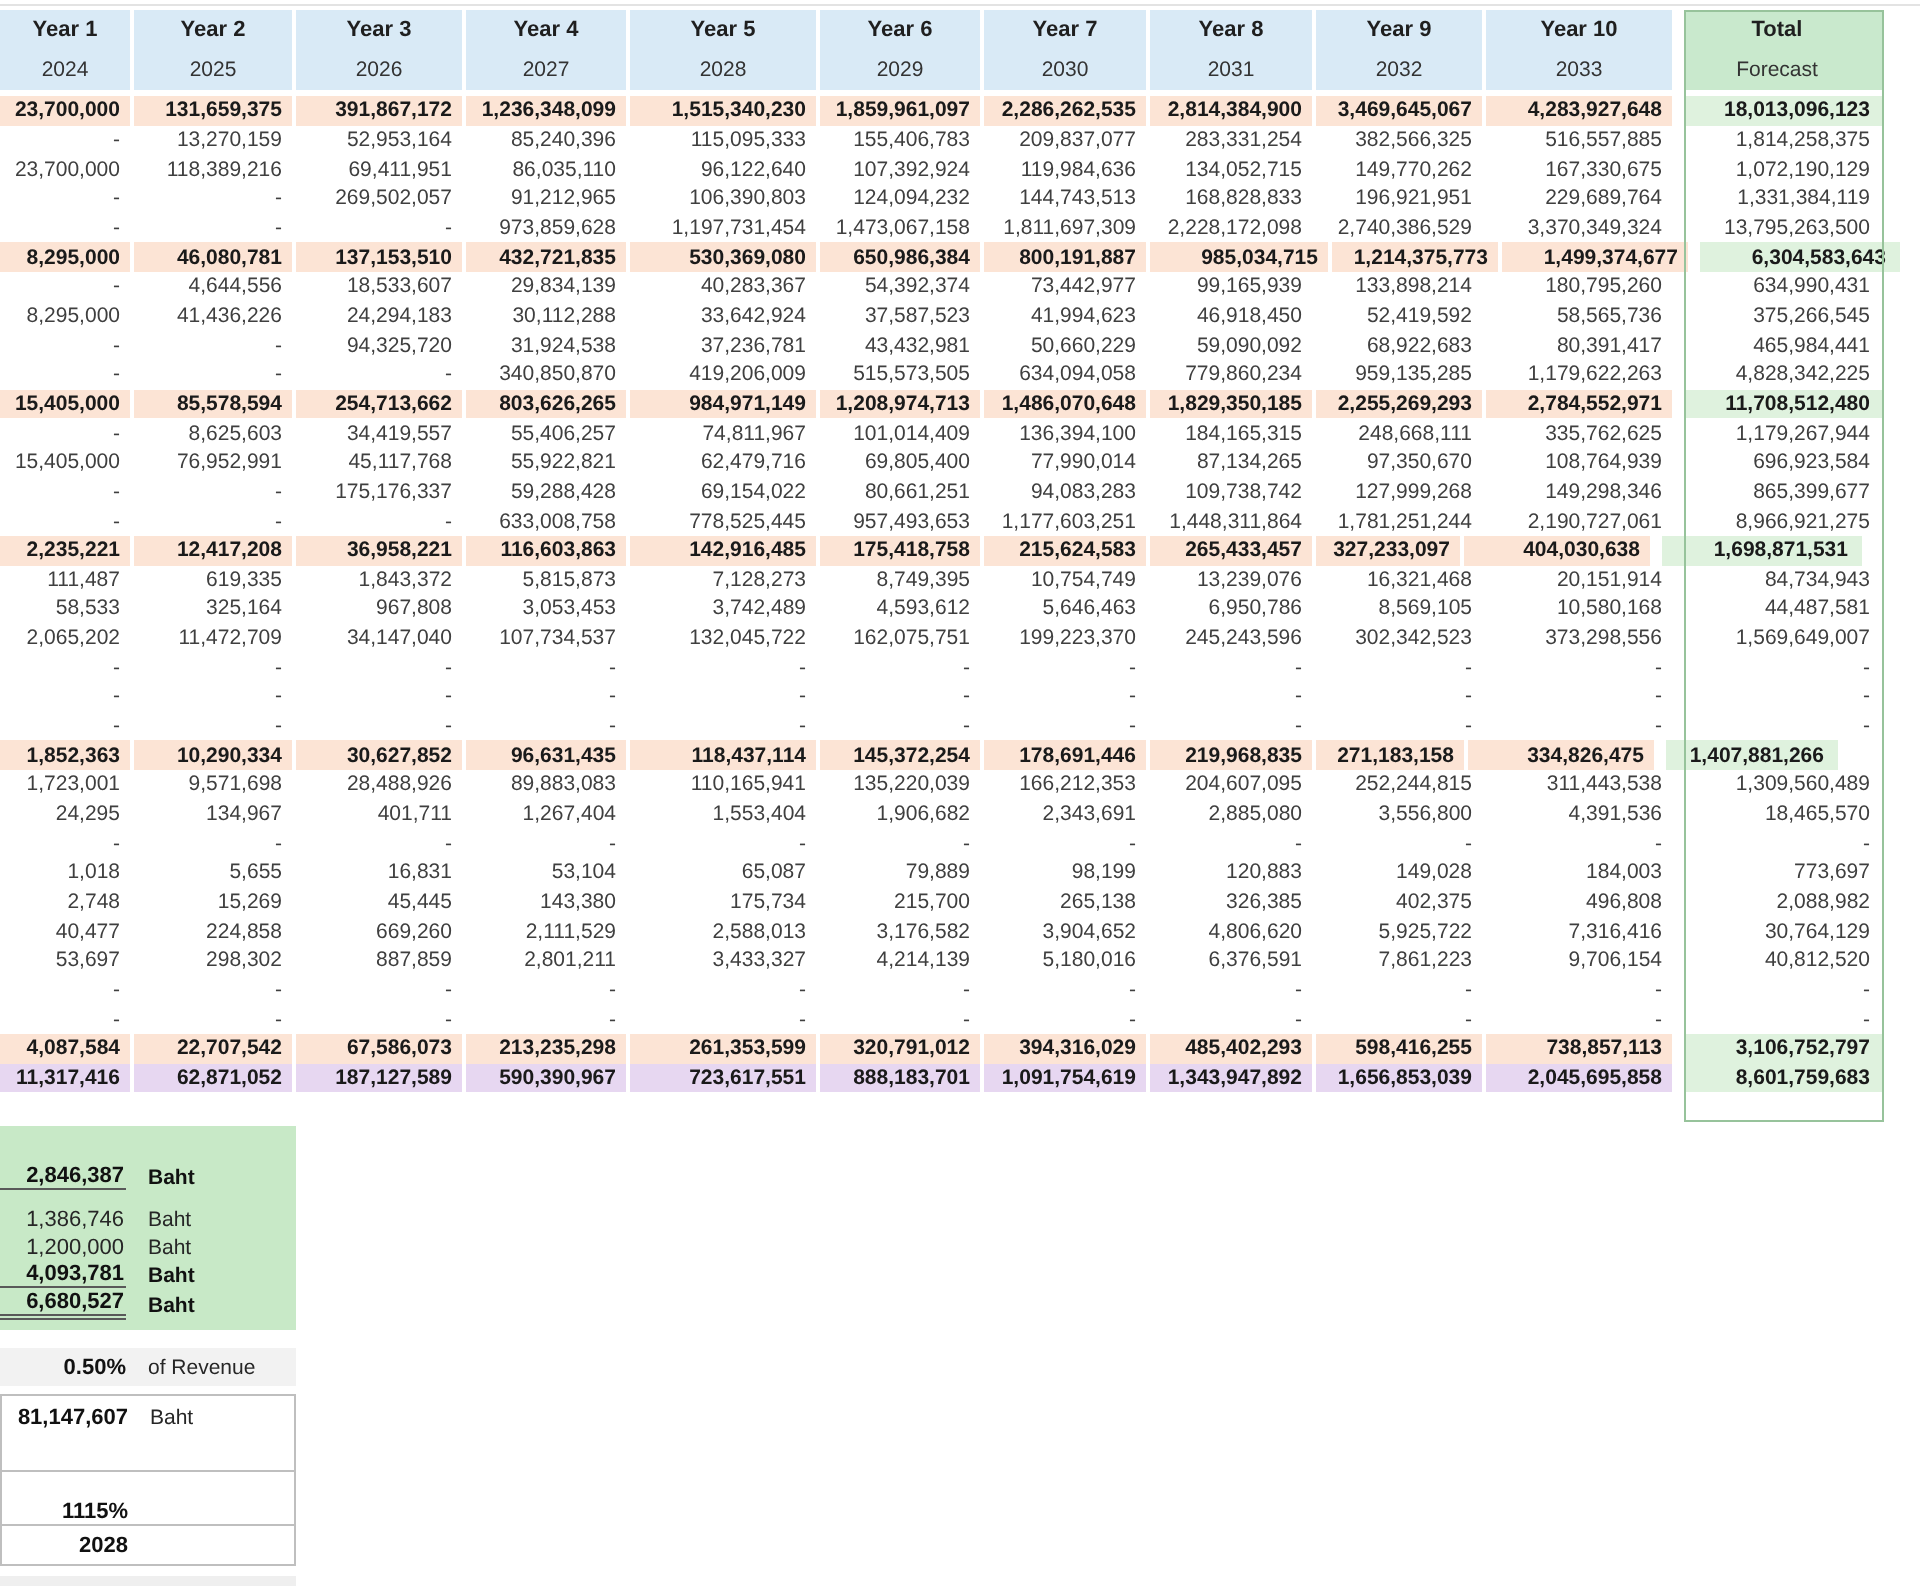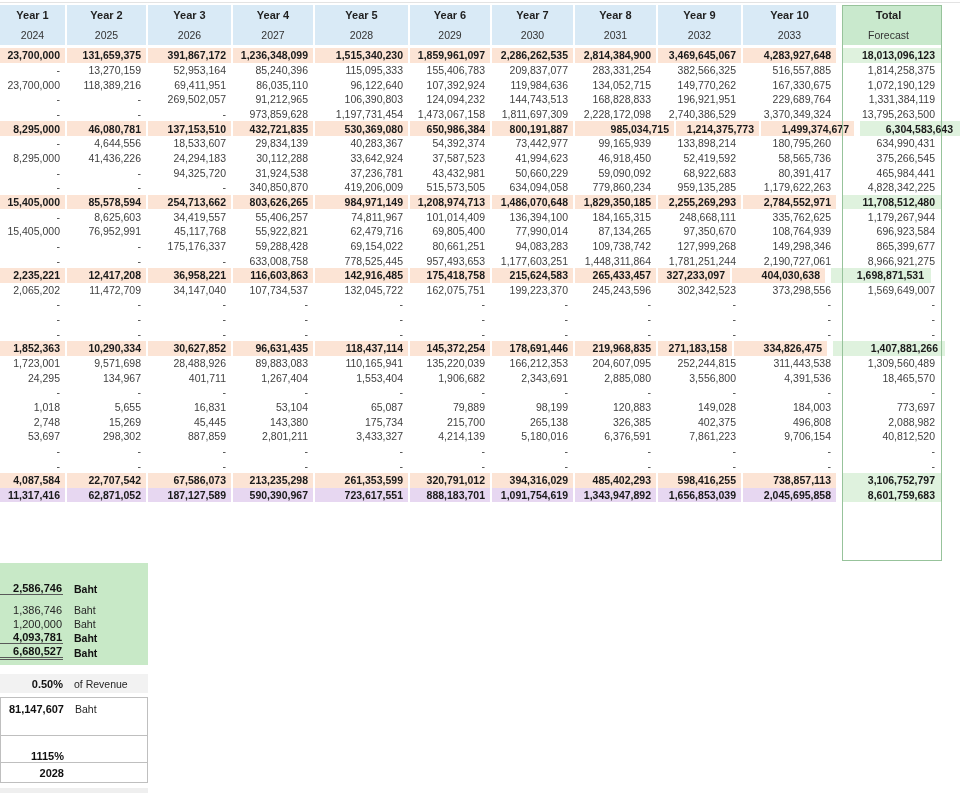--- a/index.html
+++ b/index.html
@@ -150,21 +150,21 @@
         <div class="cell total" style="width: 100px;">13,795,263,500</div>
       </div>
       <div class="row drow subtotal">
         <div class="cell " style="width: 67px;">8,295,000</div>
         <div class="cell " style="width: 81px;">46,080,781</div>
         <div class="cell " style="width: 85px;">137,153,510</div>
         <div class="cell " style="width: 82px;">432,721,835</div>
         <div class="cell " style="width: 95px;">530,369,080</div>
         <div class="cell " style="width: 82px;">650,986,384</div>
         <div class="cell " style="width: 83px;">800,191,887</div>
-        <div class="cell " style="width: 101px;">985,034,715</div>
+        <div class="cell " style="width: 91px;">985,034,715</div>
         <div class="cell " style="width: 85px;">1,214,375,773</div>
         <div class="cell " style="width: 95px;">1,499,374,677</div>
         <div class="cell total" style="width: 100px;">6,304,583,643</div>
       </div>
       <div class="row drow normal">
         <div class="cell " style="width: 67px;">-</div>
         <div class="cell " style="width: 81px;">4,644,556</div>
         <div class="cell " style="width: 85px;">18,533,607</div>
         <div class="cell " style="width: 82px;">29,834,139</div>
         <div class="cell " style="width: 95px;">40,283,367</div>
@@ -286,20 +286,46 @@
         <div class="cell " style="width: 82px;">116,603,863</div>
         <div class="cell " style="width: 95px;">142,916,485</div>
         <div class="cell " style="width: 82px;">175,418,758</div>
         <div class="cell " style="width: 83px;">215,624,583</div>
         <div class="cell " style="width: 83px;">265,433,457</div>
         <div class="cell " style="width: 74px;">327,233,097</div>
         <div class="cell " style="width: 95px;">404,030,638</div>
         <div class="cell total" style="width: 100px;">1,698,871,531</div>
       </div>
       <div class="row drow normal">
+        <div class="cell " style="width: 67px;">111,487</div>
+        <div class="cell " style="width: 81px;">619,335</div>
+        <div class="cell " style="width: 85px;">1,843,372</div>
+        <div class="cell " style="width: 82px;">5,815,873</div>
+        <div class="cell " style="width: 95px;">7,128,273</div>
+        <div class="cell " style="width: 82px;">8,749,395</div>
+        <div class="cell " style="width: 83px;">10,754,749</div>
+        <div class="cell " style="width: 83px;">13,239,076</div>
+        <div class="cell " style="width: 85px;">16,321,468</div>
+        <div class="cell " style="width: 95px;">20,151,914</div>
+        <div class="cell total" style="width: 100px;">84,734,943</div>
+      </div>
+      <div class="row drow normal">
+        <div class="cell " style="width: 67px;">58,533</div>
+        <div class="cell " style="width: 81px;">325,164</div>
+        <div class="cell " style="width: 85px;">967,808</div>
+        <div class="cell " style="width: 82px;">3,053,453</div>
+        <div class="cell " style="width: 95px;">3,742,489</div>
+        <div class="cell " style="width: 82px;">4,593,612</div>
+        <div class="cell " style="width: 83px;">5,646,463</div>
+        <div class="cell " style="width: 83px;">6,950,786</div>
+        <div class="cell " style="width: 85px;">8,569,105</div>
+        <div class="cell " style="width: 95px;">10,580,168</div>
+        <div class="cell total" style="width: 100px;">44,487,581</div>
+      </div>
+      <div class="row drow normal">
         <div class="cell " style="width: 67px;">2,065,202</div>
         <div class="cell " style="width: 81px;">11,472,709</div>
         <div class="cell " style="width: 85px;">34,147,040</div>
         <div class="cell " style="width: 82px;">107,734,537</div>
         <div class="cell " style="width: 95px;">132,045,722</div>
         <div class="cell " style="width: 82px;">162,075,751</div>
         <div class="cell " style="width: 83px;">199,223,370</div>
         <div class="cell " style="width: 83px;">245,243,596</div>
         <div class="cell " style="width: 85px;">302,342,523</div>
         <div class="cell " style="width: 95px;">373,298,556</div>
@@ -348,21 +374,21 @@
         <div class="cell " style="width: 67px;">1,852,363</div>
         <div class="cell " style="width: 81px;">10,290,334</div>
         <div class="cell " style="width: 85px;">30,627,852</div>
         <div class="cell " style="width: 82px;">96,631,435</div>
         <div class="cell " style="width: 95px;">118,437,114</div>
         <div class="cell " style="width: 82px;">145,372,254</div>
         <div class="cell " style="width: 83px;">178,691,446</div>
         <div class="cell " style="width: 83px;">219,968,835</div>
         <div class="cell " style="width: 76px;">271,183,158</div>
         <div class="cell " style="width: 95px;">334,826,475</div>
-        <div class="cell total" style="width: 112px;">1,407,881,266</div>
+        <div class="cell total" style="width: 86px;">1,407,881,266</div>
       </div>
       <div class="row drow normal">
         <div class="cell " style="width: 67px;">1,723,001</div>
         <div class="cell " style="width: 81px;">9,571,698</div>
         <div class="cell " style="width: 85px;">28,488,926</div>
         <div class="cell " style="width: 82px;">89,883,083</div>
         <div class="cell " style="width: 95px;">110,165,941</div>
         <div class="cell " style="width: 82px;">135,220,039</div>
         <div class="cell " style="width: 83px;">166,212,353</div>
         <div class="cell " style="width: 83px;">204,607,095</div>
@@ -414,20 +440,33 @@
         <div class="cell " style="width: 81px;">15,269</div>
         <div class="cell " style="width: 85px;">45,445</div>
         <div class="cell " style="width: 82px;">143,380</div>
         <div class="cell " style="width: 95px;">175,734</div>
         <div class="cell " style="width: 82px;">215,700</div>
         <div class="cell " style="width: 83px;">265,138</div>
         <div class="cell " style="width: 83px;">326,385</div>
         <div class="cell " style="width: 85px;">402,375</div>
         <div class="cell " style="width: 95px;">496,808</div>
         <div class="cell total" style="width: 100px;">2,088,982</div>
+      </div>
+      <div class="row drow normal">
+        <div class="cell " style="width: 67px;">40,477</div>
+        <div class="cell " style="width: 81px;">224,858</div>
+        <div class="cell " style="width: 85px;">669,260</div>
+        <div class="cell " style="width: 82px;">2,111,529</div>
+        <div class="cell " style="width: 95px;">2,588,013</div>
+        <div class="cell " style="width: 82px;">3,176,582</div>
+        <div class="cell " style="width: 83px;">3,904,652</div>
+        <div class="cell " style="width: 83px;">4,806,620</div>
+        <div class="cell " style="width: 85px;">5,925,722</div>
+        <div class="cell " style="width: 95px;">7,316,416</div>
+        <div class="cell total" style="width: 100px;">30,764,129</div>
       </div>
       <div class="row drow normal">
         <div class="cell " style="width: 67px;">53,697</div>
         <div class="cell " style="width: 81px;">298,302</div>
         <div class="cell " style="width: 85px;">887,859</div>
         <div class="cell " style="width: 82px;">2,801,211</div>
         <div class="cell " style="width: 95px;">3,433,327</div>
         <div class="cell " style="width: 82px;">4,214,139</div>
         <div class="cell " style="width: 83px;">5,180,016</div>
         <div class="cell " style="width: 83px;">6,376,591</div>
@@ -487,21 +526,21 @@
         <div class="cell " style="width: 95px;">2,045,695,858</div>
         <div class="cell total" style="width: 100px;">8,601,759,683</div>
       </div>
     </div>
 
   <div class="total-outline"></div>
 
   <div class="summary">
     <div class="green-block">
       <div class="srow b ul rowpad">
-        <span class="num">2,586,746</span>
+        <span class="num">2,846,387</span>
         <span class="unit">Baht</span>
       </div>
       <div class="sgap"></div>
       <div class="srow">
         <span class="num">1,386,746</span>
         <span class="unit">Baht</span>
       </div>
       <div class="srow">
         <span class="num">1,200,000</span>
         <span class="unit">Baht</span>

